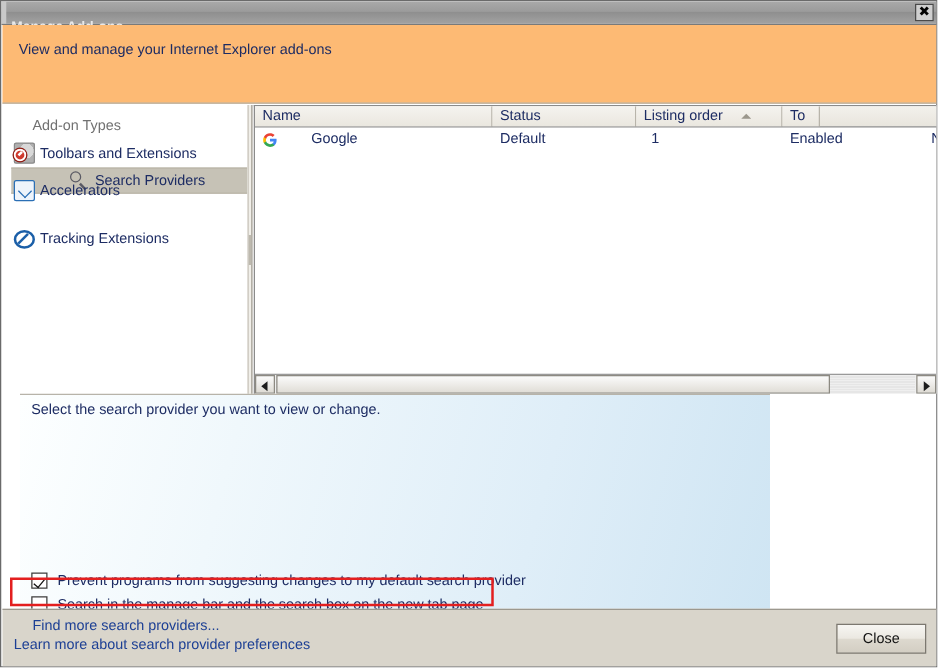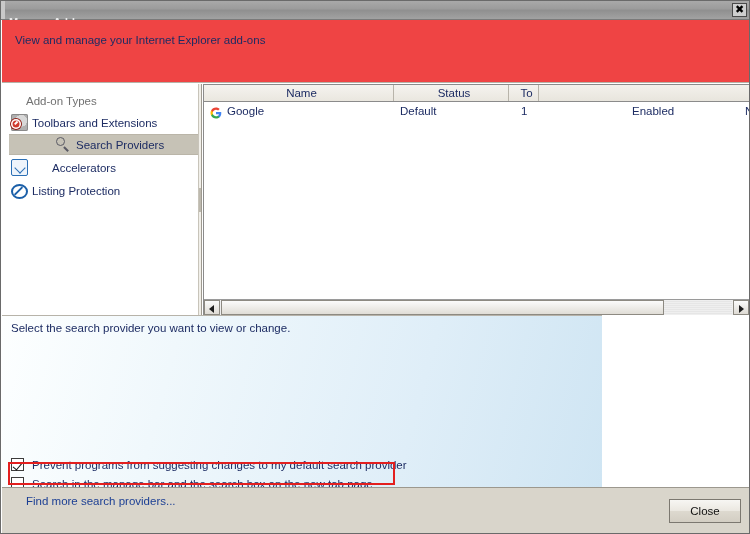--- a/index.html
+++ b/index.html
@@ -66,21 +66,21 @@
     cursor: pointer;
     font-family: "DejaVu Sans", sans-serif;
   }
 
   
   #header {
     position: absolute;
     left: 1px; top: 19px;
     width: 748px;
     height: 63px;
-    background: #ef4444;
+    background: #fdba74;
     border-bottom: 1px solid #b5b2a8;
     box-sizing: border-box;
   }
   #header-text {
     position: absolute;
     left: 13px;
     top: 14px;
     font-size: 11.5px;
     color: #1d2c63;
     white-space: nowrap;
@@ -264,21 +264,20 @@
   #tablepanel {
     position: absolute;
     left: 201px; top: 0;
     width: 547px;
     height: 231px;
     background: #ffffff;
     border-left: 1px solid #8b8b8b;
     border-top: 1px solid #8b8b8b;
     box-sizing: border-box;
     overflow: hidden;
-    text-align: center;
   }
   #thead {
     position: absolute;
     left: 0; top: 0;
     height: 17px;
     width: 700px;
     display: flex;
     background: linear-gradient(to bottom, #f3f1ec 0%, #e8e5dd 100%);
     border-bottom: 1px solid #8b8b8b;
     box-sizing: border-box;
@@ -379,21 +378,21 @@
     height: 15px;
     background: linear-gradient(to bottom, #fbfbfb 0%, #e0ddd6 100%);
     border: 1px solid #8d8a82;
     box-sizing: border-box;
     cursor: pointer;
   }
 
   
   #lower {
     position: absolute;
-    left: 1px;
+    left: 15px;
     top: 314px;
     width: 600px;
     height: 172px;
     background: linear-gradient(105deg, #fdffff 0%, #f0f8fc 28%, #dfeef8 68%, #cfe5f3 100%);
     border-top: 1px solid #b7b3a9;
     box-sizing: border-box;
     overflow: hidden;
   }
   #lower-desc {
     position: absolute;
@@ -506,44 +505,48 @@
       <div class="side-item" style="top:28px;">
         <span class="side-icon ic-toolbars"></span>
         <span class="side-label">Toolbars and Extensions</span>
       </div>
 
       <div class="side-item selected" style="top:50px;padding-left:44px;">
         <span class="side-icon ic-search"></span>
         <span class="side-label">Search Providers</span>
       </div>
 
-      <div class="side-item" style="top:73px;gap:20px;">
+      <div class="side-item" style="top:58px;">
         <span class="side-icon ic-accel"></span>
         <span class="side-label">Accelerators</span>
       </div>
 
       <div class="side-item" style="top:96px;">
         <span class="side-icon ic-track"></span>
-        <span class="side-label">Listing Protection</span>
+        <span class="side-label">Tracking Extensions</span>
       </div>
 
     </div>
 
     <div id="splitter"></div>
 
     <div id="tablepanel">
 
       <div id="thead">
         <div class="th" style="width:190px;">Name</div>
         <div class="th" style="width:115px;">Status</div>
+        <div class="th" style="width:117px;">
+          <span>Listing order</span>
+          <span class="sort-arrow"></span>
+        </div>
         <div class="th" style="width:30px;">To</div>
       </div>
 
       <div id="trow">
-        <div class="td" style="width:190px;">
+        <div class="td" style="width:190px;gap:22px;">
           <span class="google-g">
             <svg width="12" height="12" viewBox="0 0 48 48" aria-hidden="true">
               <path fill="#4285F4" d="M45.1 24.5c0-1.6-.14-3.15-.41-4.64H24v8.78h11.84c-.51 2.75-2.06 5.08-4.39 6.64v5.52h7.11c4.16-3.83 6.54-9.47 6.54-16.3z"></path>
               <path fill="#34A853" d="M24 46c5.94 0 10.92-1.97 14.56-5.33l-7.11-5.52c-1.97 1.32-4.49 2.1-7.45 2.1-5.73 0-10.58-3.87-12.31-9.07H4.34v5.7C7.96 41.07 15.4 46 24 46z"></path>
               <path fill="#FBBC05" d="M11.69 28.18A13.2 13.2 0 0 1 11 24c0-1.45.25-2.86.69-4.18v-5.7H4.34A22 22 0 0 0 2 24c0 3.55.85 6.91 2.34 9.88l7.35-5.7z"></path>
               <path fill="#EA4335" d="M24 10.75c3.23 0 6.13 1.11 8.41 3.29l6.31-6.31C34.91 4.18 29.93 2 24 2 15.4 2 7.96 6.93 4.34 14.12l7.35 5.7c1.73-5.2 6.58-9.07 12.31-9.07z"></path>
             </svg>
           </span>
           <span>Google</span>
         </div>
@@ -578,16 +581,17 @@
     <div class="cbrow" style="top:159px;">
       <span class="cbox"></span>
       <span class="cblabel">Search in the manage bar and the search box on the new tab page</span>
     </div>
   </div>
 
   <div id="redbox"></div>
 
   <div id="footer">
     <div class="flink" style="top:7px;padding-left:15px;">Find more search providers...</div>
+    <div class="flink" style="top:22px;">Learn more about search provider preferences</div>
     <div id="btn-close">Close</div>
   </div>
 
 </div>
 
 </body></html>

